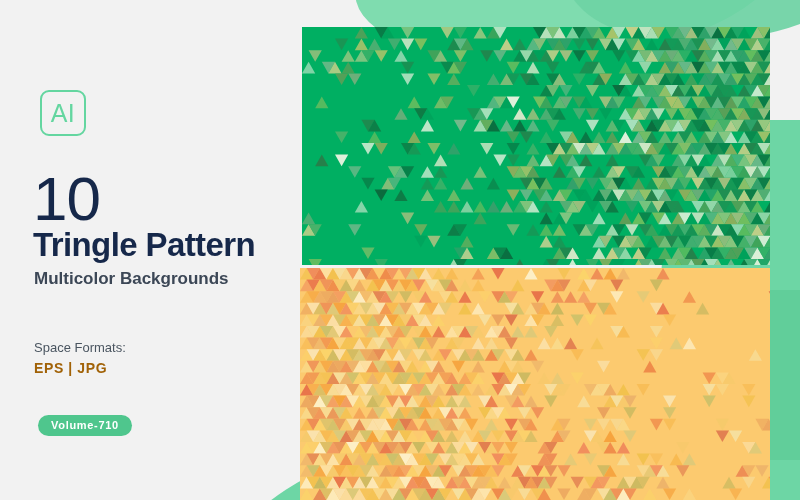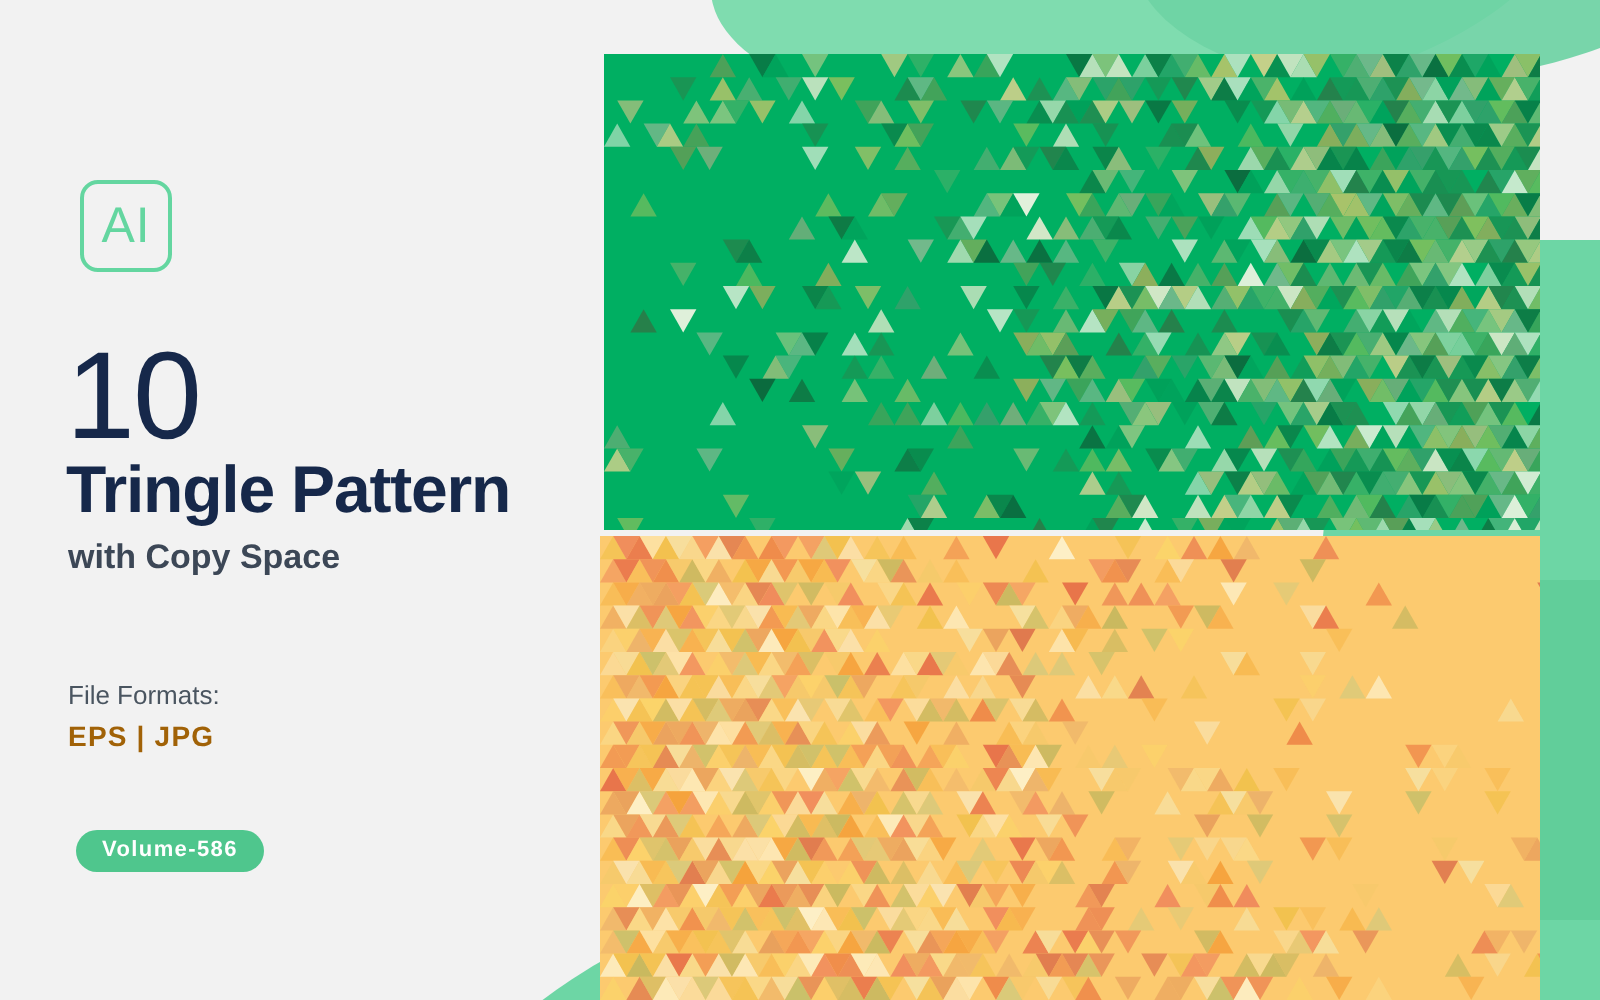--- a/index.html
+++ b/index.html
@@ -109,27 +109,27 @@
 
     <div id="ai-badge">
       <span>AI</span>
     </div>
 
     <div id="count">10</div>
 
     <div id="title">Tringle Pattern</div>
 
     <div id="subtitle">
-      <div>with Copy Space</div>
+      <div>Multicolor Backgrounds</div>
     </div>
 
-    <div id="formats-label">File Formats:</div>
+    <div id="formats-label">Space Formats:</div>
     <div id="formats-value">EPS  |  JPG</div>
 
-    <div id="volume-badge">Volume-586</div>
+    <div id="volume-badge">Volume-710</div>
   </div>
 
   <div class="panel" id="panel-green">
     <svg id="svg-green" width="468" height="238">
         <polygon points="59.4,0 66,11.6 52.8,11.6" fill="#5f9e57" opacity="0.80"></polygon>
         <polygon points="72.6,0 85.8,0 79.2,11.6" fill="#0b6b3e" opacity="0.74"></polygon>
         <polygon points="85.79999999999998,0 92.39999999999999,11.6 79.19999999999999,11.6" fill="#00a05a" opacity="0.78"></polygon>
         <polygon points="98.99999999999999,0 112.19999999999999,0 105.6,11.6" fill="#b7cf8e" opacity="0.63"></polygon>
         <polygon points="138.6,0 151.79999999999998,0 145.2,11.6" fill="#c8d08a" opacity="0.80"></polygon>
         <polygon points="151.79999999999998,0 164.99999999999997,0 158.39999999999998,11.6" fill="#4cb26a" opacity="0.60"></polygon>

